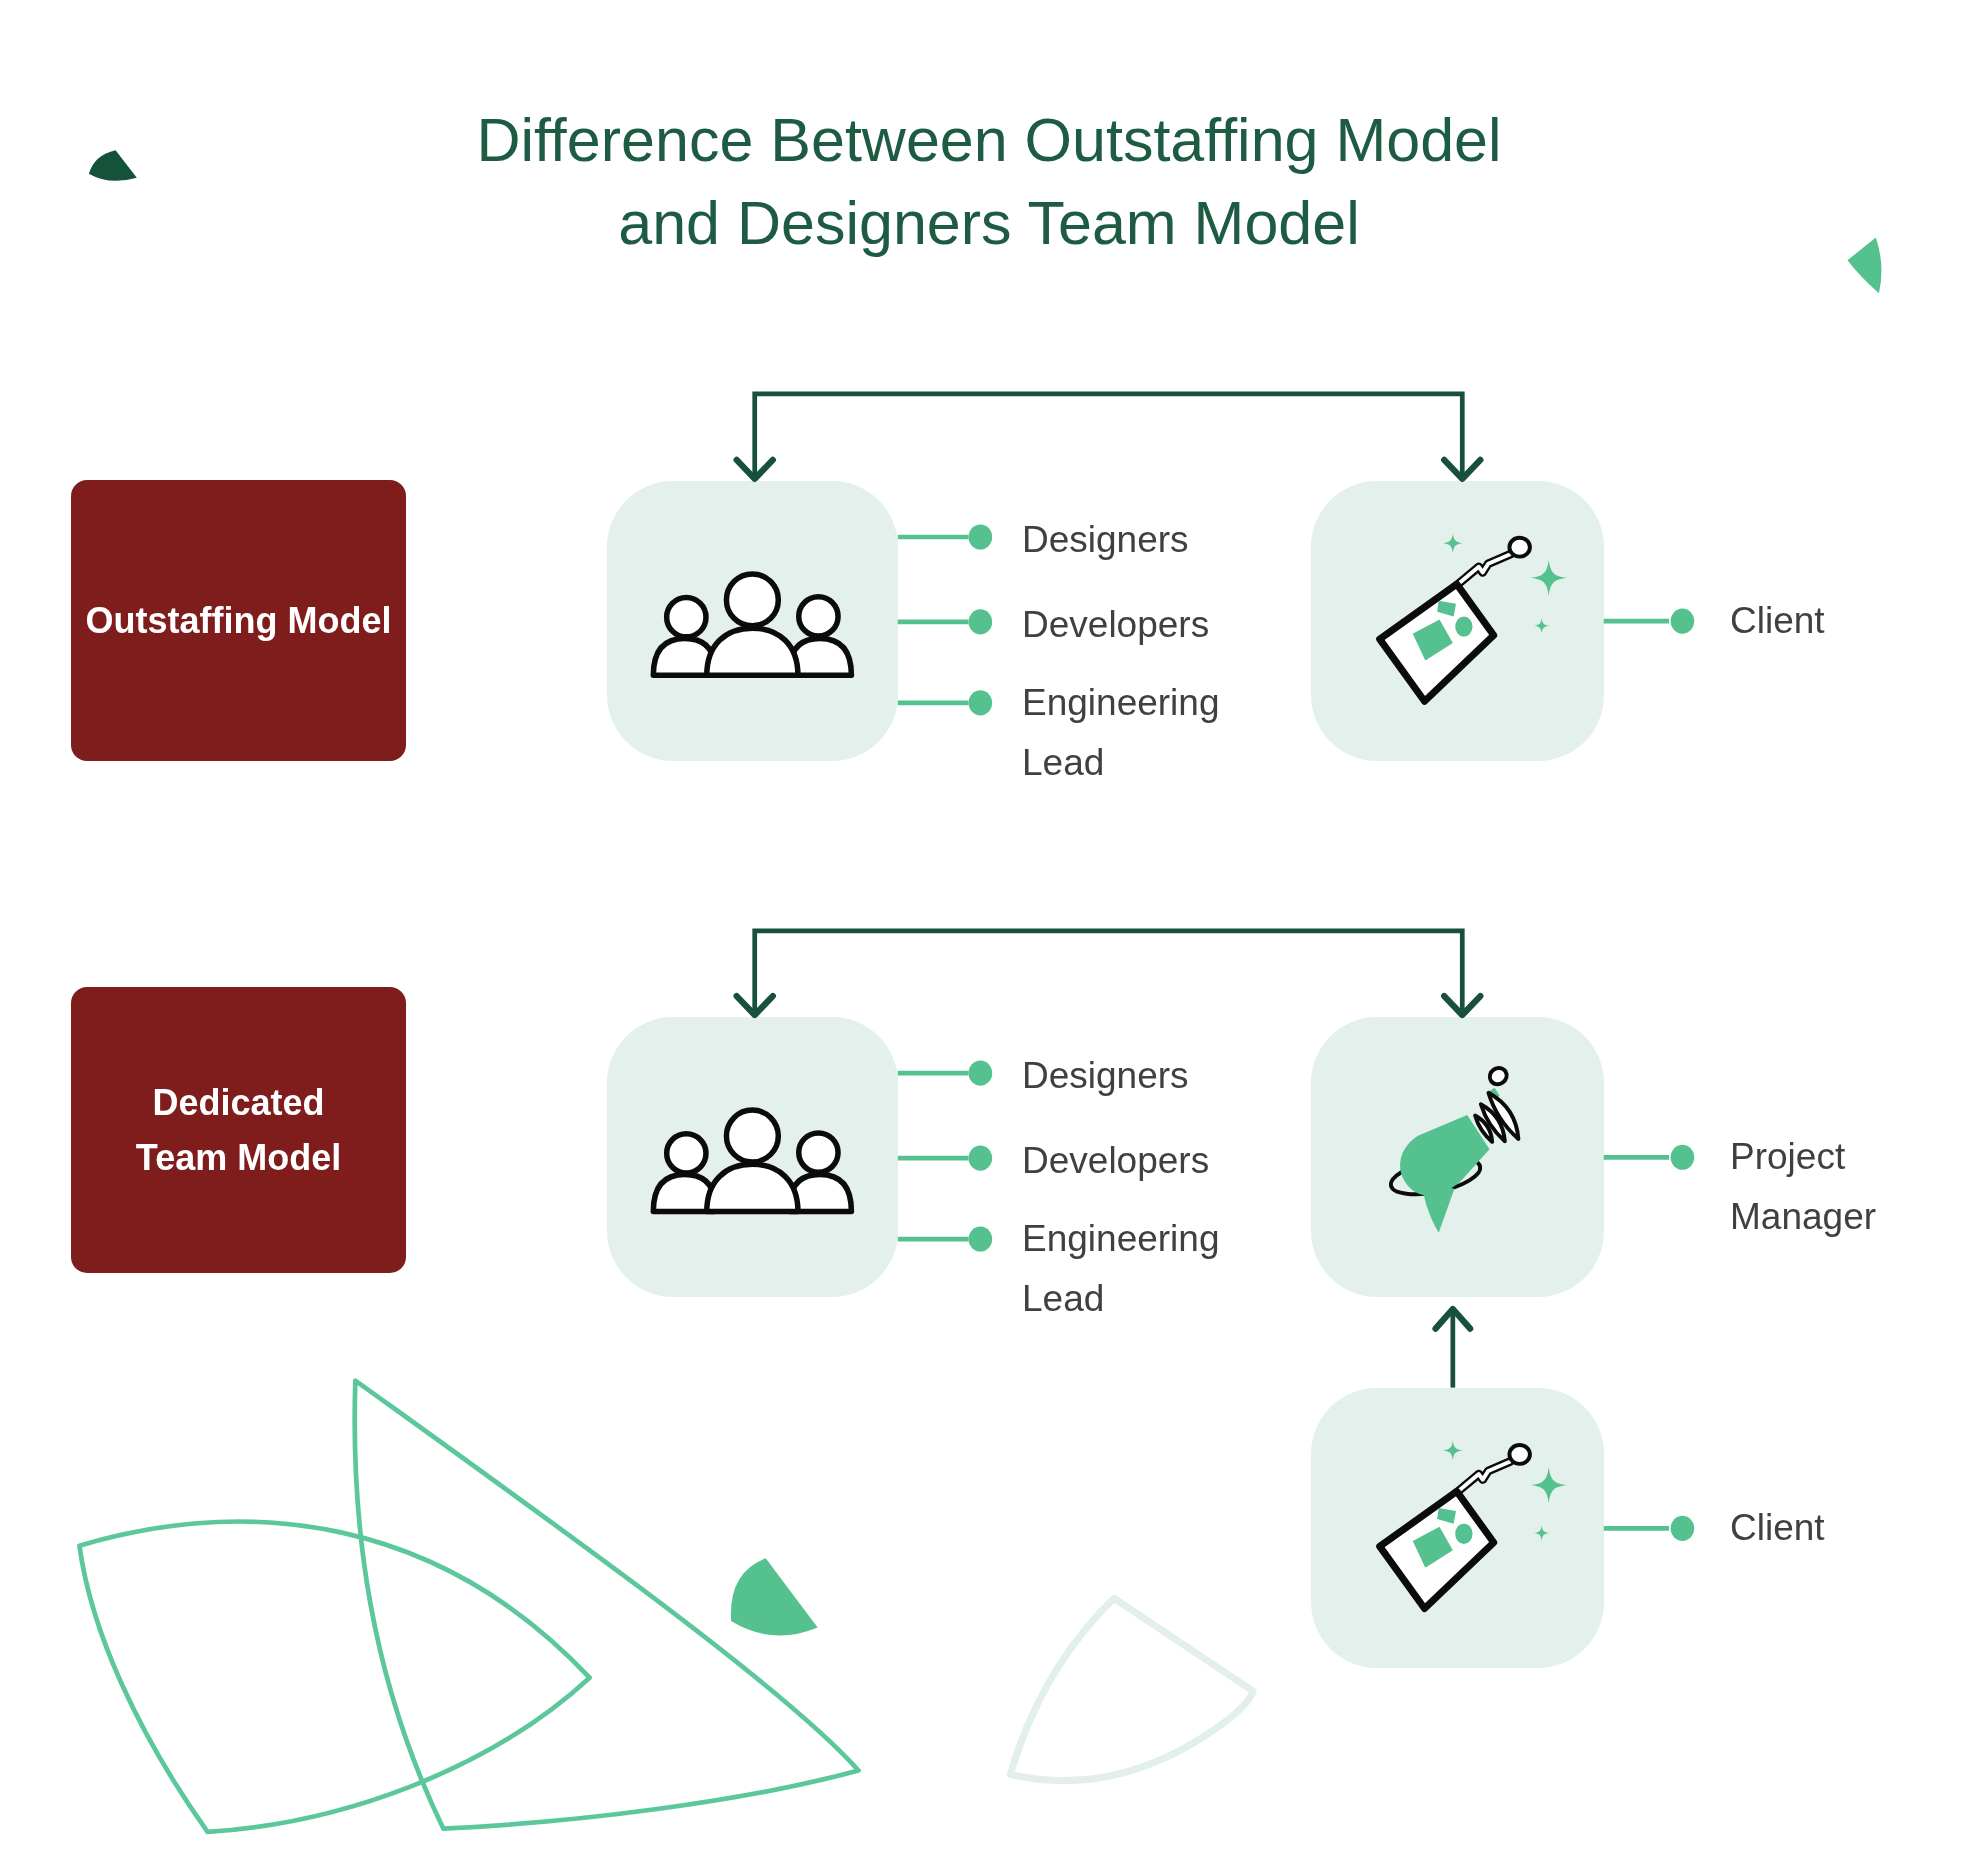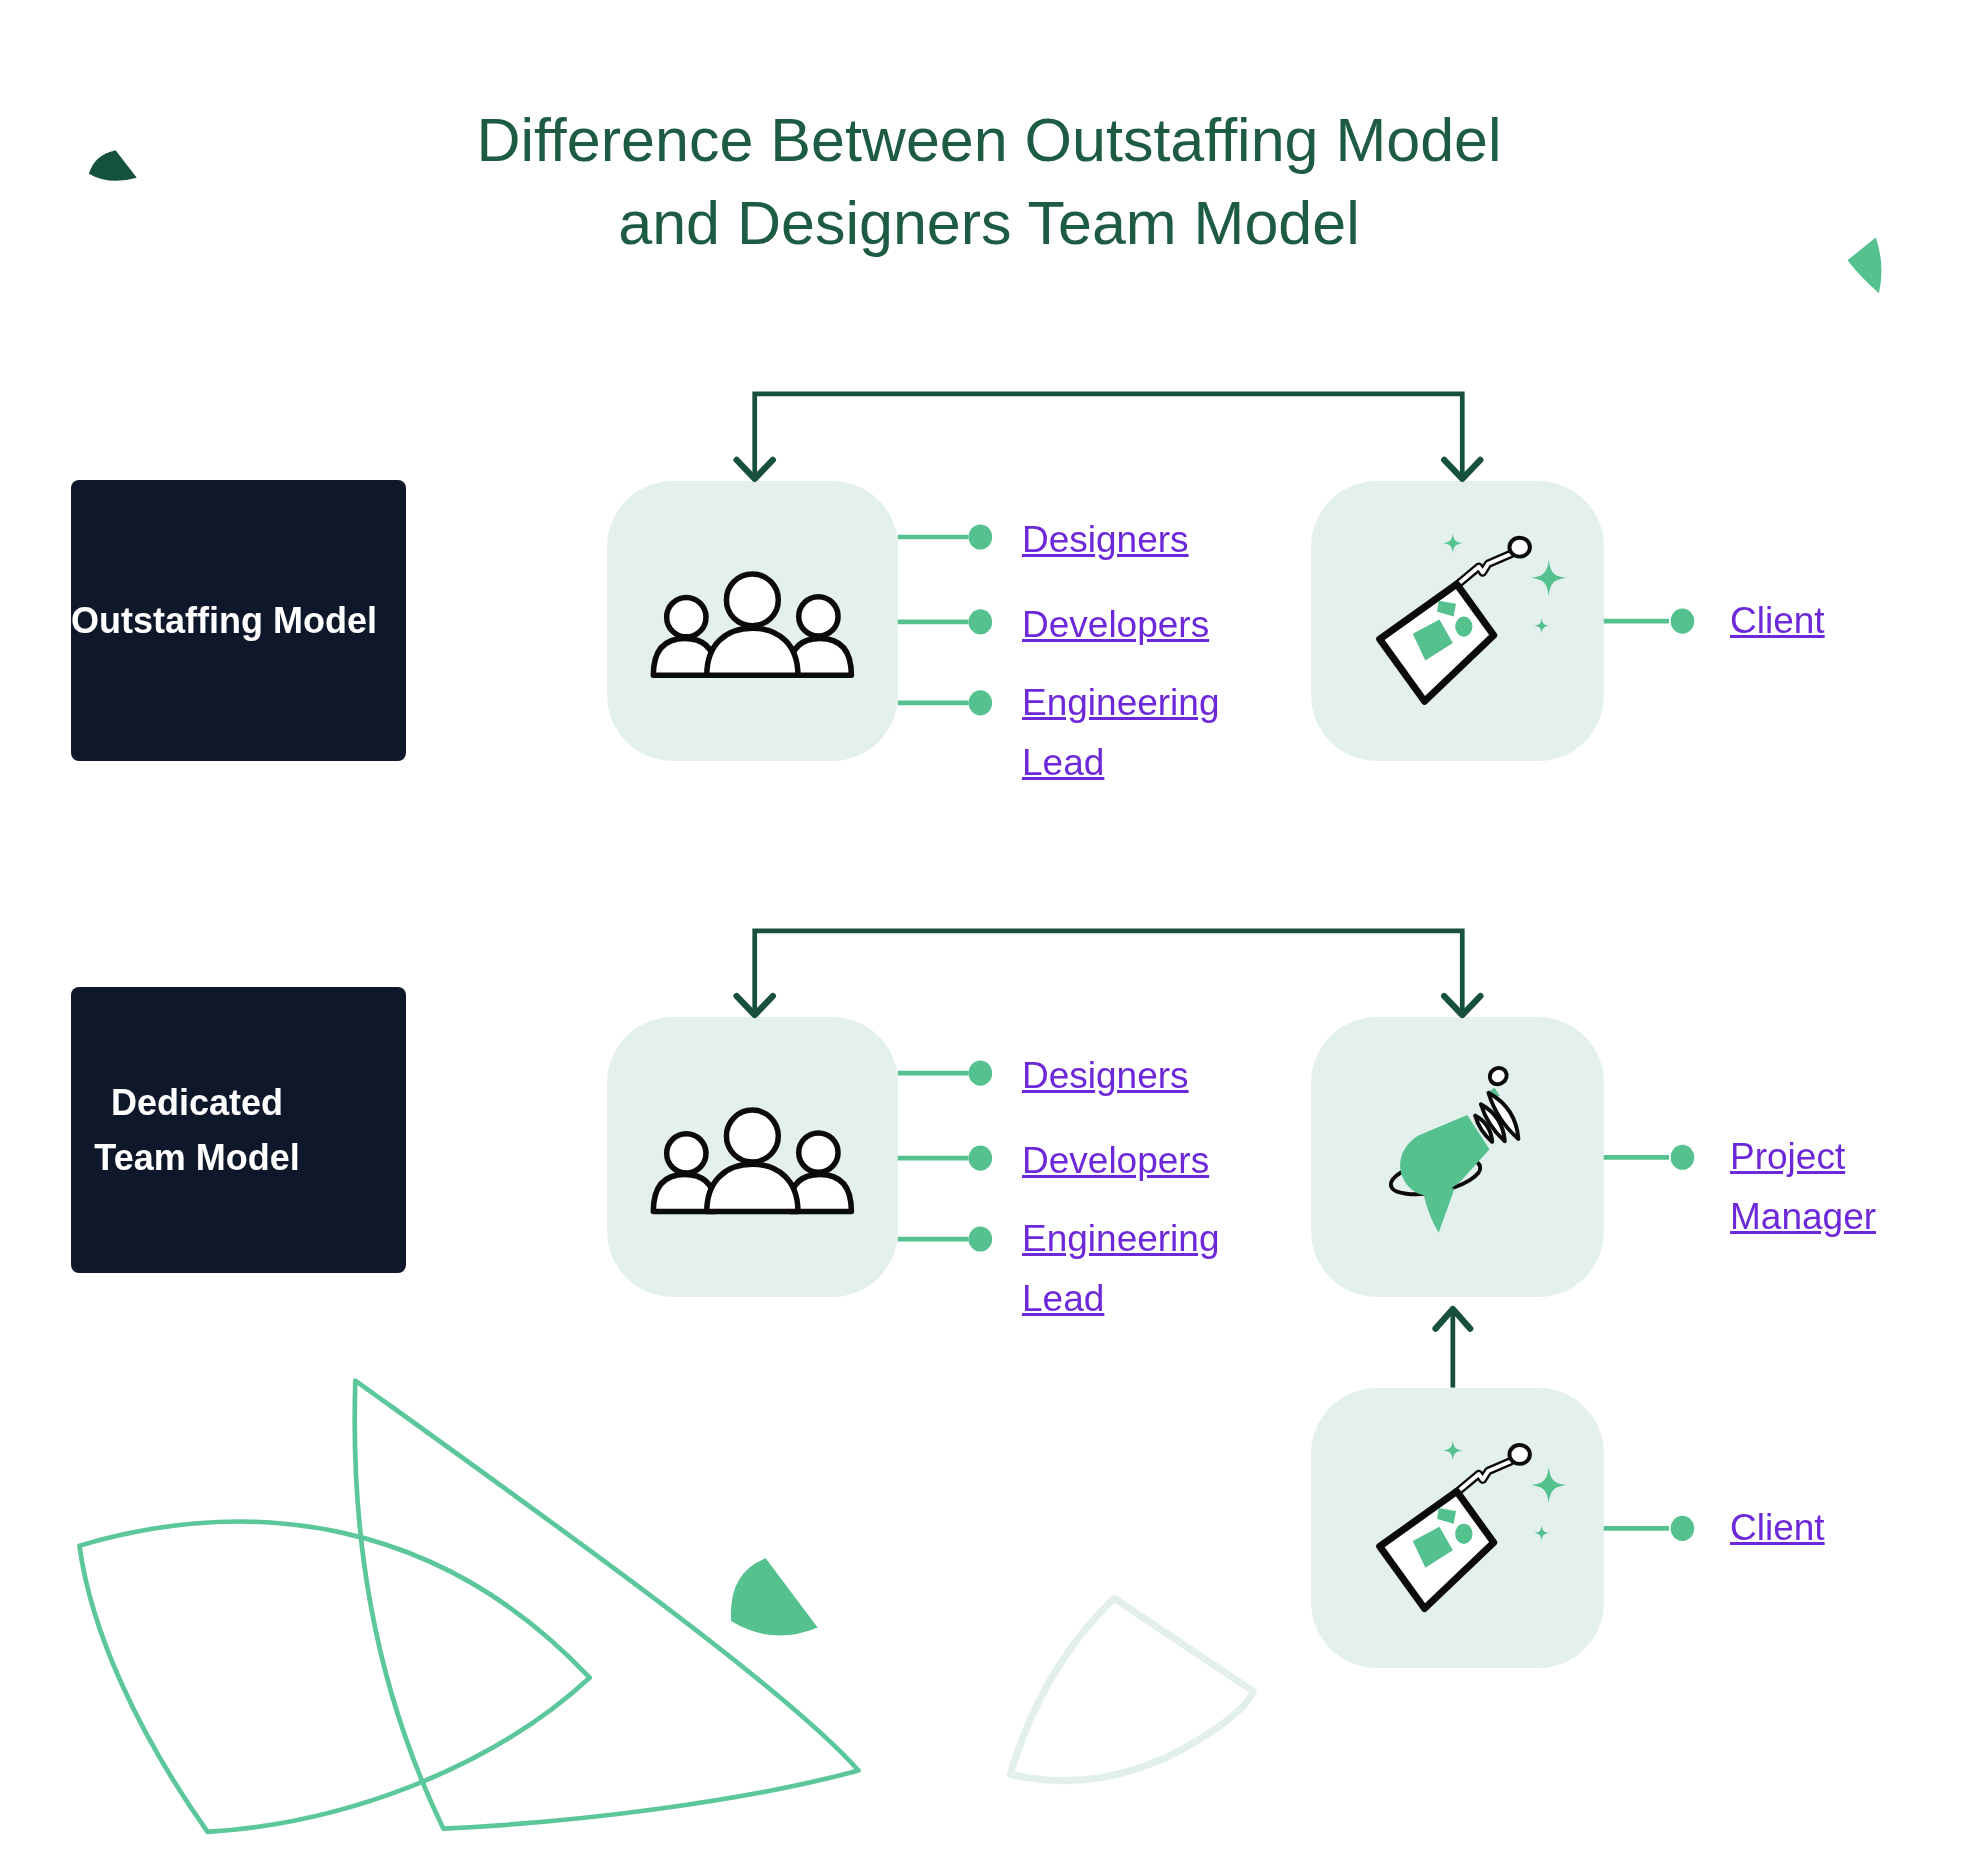--- a/index.html
+++ b/index.html
@@ -11,33 +11,33 @@
     overflow:hidden;
   }
   .layer{position:absolute;left:0;top:0;width:1978px;height:1868px;pointer-events:none;}
   .gfx-over{z-index:3;}
   .mint-box{
     position:absolute;z-index:2;
     background:#E4F0EC;border-radius:66px;
   }
   .dark-box{
     position:absolute;z-index:4;
-    background:#0f172a;border-radius:8px;
-    display:flex;align-items:center;
+    background:#7f1d1d;border-radius:16px;
+    display:flex;align-items:center;justify-content:center;
     color:#ffffff;font-weight:bold;font-size:36px;text-align:center;
   }
   .dark-box .one-line{white-space:nowrap;}
   .dark-box .two-line{width:252px;line-height:55px;}
   .title{
     position:absolute;z-index:4;left:0;top:99px;width:1978px;
     text-align:center;color:#1D5B43;font-weight:normal;font-size:61px;line-height:83px;
   }
   .role-label{
     position:absolute;z-index:4;
-    color:#6d28d9;font-size:37px;line-height:60px;text-decoration:underline;
+    color:#404040;font-size:37px;line-height:60px;
   }
   .w-narrow{width:244px;}
   .w-pm{width:197px;}
 </style>
 </head>
 <body>
 
 <div class="canvas">
 
   <div class="mint-box" style="left:607px;top:481px;width:291px;height:280px;"></div>

